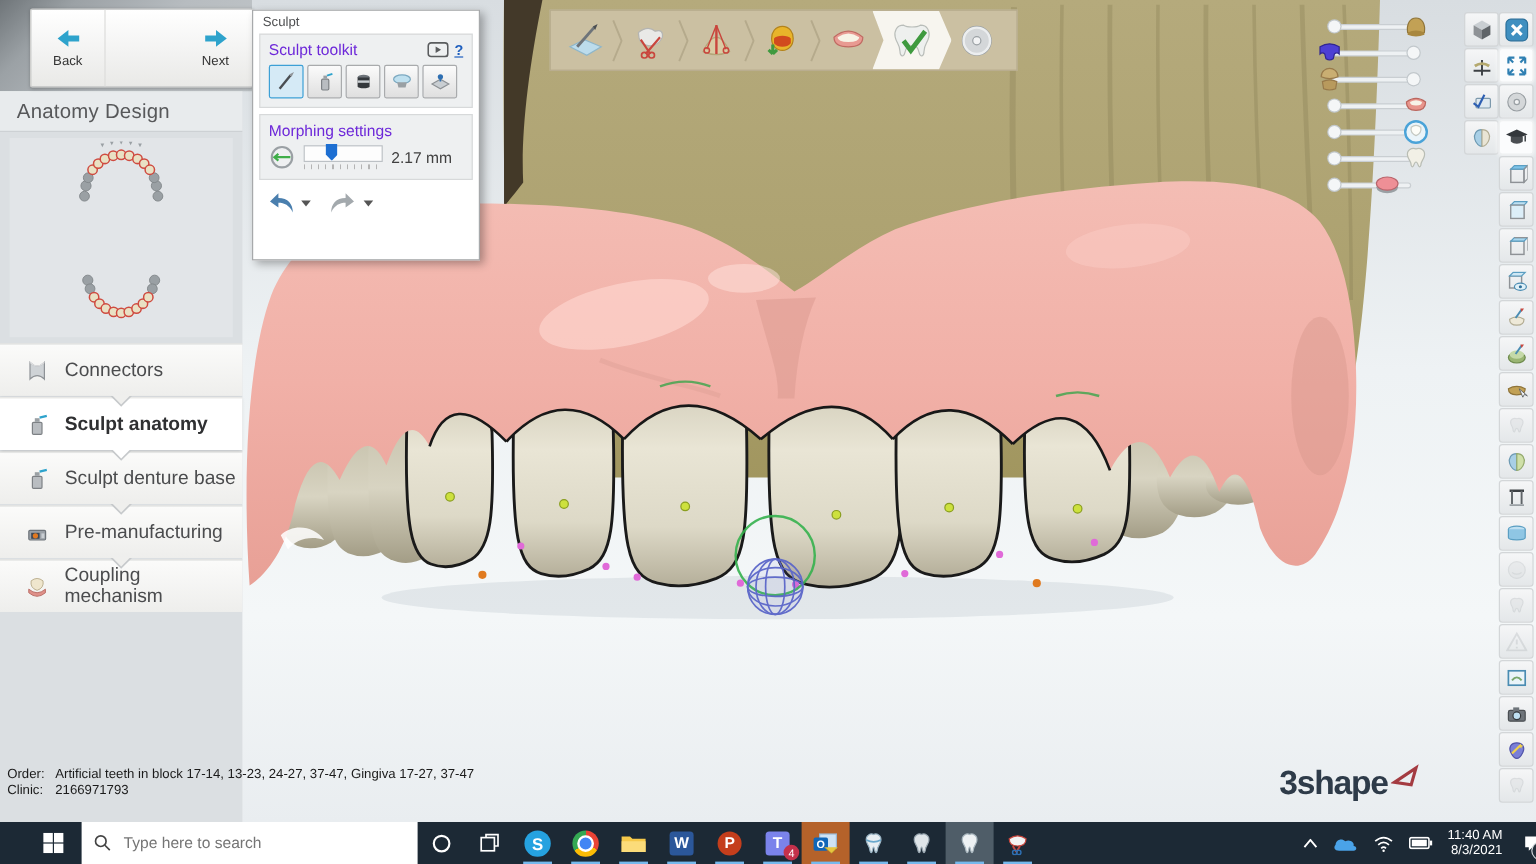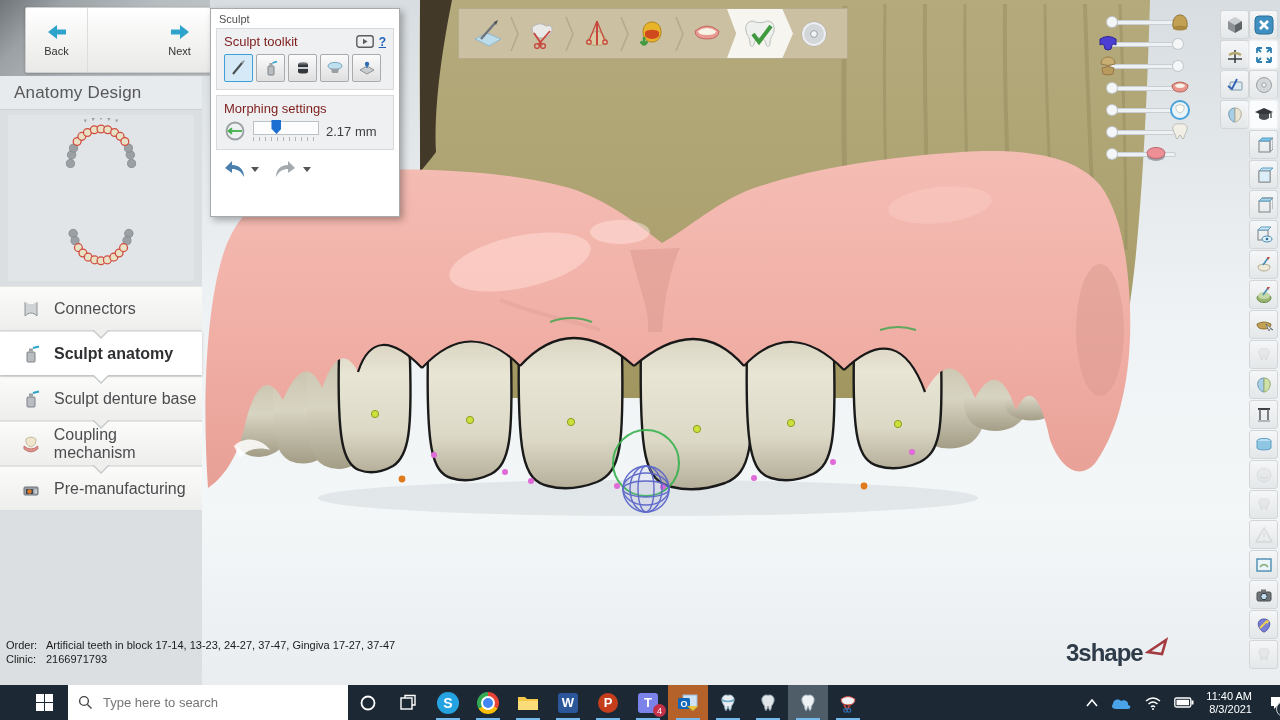--- a/index.html
+++ b/index.html
@@ -38,21 +38,21 @@
   .step.active::after{border-top-color:#ffffff;}
   .step-label{font-size:16px;color:#4b4c4e;}
   .step.active .step-label{font-weight:bold;color:#2f3032;}
 
   
   .sculpt-panel{position:absolute;left:210px;top:8px;width:188px;height:207px;z-index:4;background:#ffffff;
     border:1px solid #a7a9ab;box-shadow:3px 3px 7px rgba(0,0,0,.3);}
   .sp-title{font-size:11px;color:#4e4f51;padding:4px 0 3px 8px;}
   .sp-box{margin:0 5px 5px 5px;background:#eef0f1;border:1px solid #d7d9da;padding:5px 7px 7px 7px;}
   .sp-head-row{display:flex;align-items:center;justify-content:space-between;}
-  .sp-head{font-size:13px;color:#7f1d1d;}
+  .sp-head{font-size:13px;color:#6d28d9;}
   .sp-head-icons{display:flex;align-items:center;gap:5px;}
   .help-link{font-size:12px;font-weight:bold;color:#1f5fbe;text-decoration:underline;cursor:pointer;}
   .tools{display:flex;gap:3px;margin-top:5px;}
   .tool{width:27px;height:26px;border:1px solid #a9abad;border-radius:2px;background:linear-gradient(#fbfbfb,#dfdfdf);
     display:flex;align-items:center;justify-content:center;cursor:pointer;}
   .tool.selected{border:1px solid #3da0d6;background:#d5eaf6;}
   .morph-row{display:flex;align-items:center;gap:7px;margin-top:4px;}
   .slider-wrap{position:relative;width:66px;}
   .slider-track{height:12px;background:#fdfdfd;border:1px solid #bcc1c5;}
   .slider-handle{position:absolute;top:-1px;width:10px;height:14px;background:#1d6fd2;
@@ -92,21 +92,21 @@
   .rail-btn.lit{background:#fbfcfd;border-color:#eef0f1;box-shadow:0 0 4px rgba(255,255,255,.9);}
   .rail-btn.dim svg{opacity:.32;}
 
   
   .order-info{position:absolute;left:6px;top:638px;z-index:3;font-size:11px;color:#1b1b1b;line-height:14px;}
   .order-row{display:flex;}
   .order-lab{width:40px;}
 
   
   .brand-logo{position:absolute;left:1066px;top:638px;z-index:3;display:flex;align-items:flex-start;}
-  .logo-text{font-size:24px;font-weight:bold;color:#2e3b49;letter-spacing:-1px;line-height:30px;}
+  .logo-text{font-size:28px;font-weight:bold;color:#2e3b49;letter-spacing:-1px;line-height:30px;}
 
   
   .taskbar{position:absolute;left:0;top:685px;width:1280px;height:35px;background:#1c2935;z-index:6;
     display:flex;align-items:stretch;padding-left:20px;}
   .tb-start{width:48px;display:flex;align-items:center;justify-content:center;cursor:pointer;}
   .tb-search{width:270px;background:#ffffff;display:flex;align-items:center;gap:8px;padding-left:10px;cursor:text;}
   .tb-search input{border:none;outline:none;font-size:13px;color:#333;width:200px;background:transparent;
     font-family:"Liberation Sans",sans-serif;}
   .tb-tile{position:relative;width:40px;display:flex;align-items:center;justify-content:center;cursor:pointer;}
   .tb-tile .runline{position:absolute;bottom:0;left:8px;right:8px;height:2px;background:#76b9ed;}
@@ -350,33 +350,33 @@
       <div class="step">
         <svg width="22" height="22" viewBox="0 0 22 22">
           <rect x="7" y="9" width="8" height="10" rx="1" fill="#b9bdc1" stroke="#7d8185"></rect>
           <rect x="9" y="5.5" width="4" height="3" fill="#9aa0a4"></rect>
           <path d="M13,5 L19,3.5" stroke="#2ea3cc" stroke-width="2"></path>
         </svg>
         <span class="step-label">Sculpt denture base</span>
       </div>
       <div class="step">
         <svg width="22" height="22" viewBox="0 0 22 22">
-          <path d="M4,13 Q11,19 18,13 L18,16 Q11,22 4,16 Z" fill="#df9089" stroke="#b86b64" stroke-width="0.8"></path>
-          <path d="M6,6 Q11,2 16,6 Q17,12 11,14 Q5,12 6,6 Z" fill="#efe6cd" stroke="#b9ad8c" stroke-width="0.8"></path>
-        </svg>
-        <span class="step-label">Coupling mechanism</span>
-      </div>
-      <div class="step">
-        <svg width="22" height="22" viewBox="0 0 22 22">
           <rect x="4" y="9" width="14" height="8" rx="1" fill="#9aa0a6" stroke="#6e747a"></rect>
           <rect x="6" y="11" width="7" height="5" fill="#3c4754"></rect>
           <circle cx="9.5" cy="13.5" r="2.2" fill="#e07820"></circle>
           <rect x="14.5" y="11.5" width="2.5" height="4" fill="#c9ced2"></rect>
         </svg>
         <span class="step-label">Pre-manufacturing</span>
+      </div>
+      <div class="step">
+        <svg width="22" height="22" viewBox="0 0 22 22">
+          <path d="M4,13 Q11,19 18,13 L18,16 Q11,22 4,16 Z" fill="#df9089" stroke="#b86b64" stroke-width="0.8"></path>
+          <path d="M6,6 Q11,2 16,6 Q17,12 11,14 Q5,12 6,6 Z" fill="#efe6cd" stroke="#b9ad8c" stroke-width="0.8"></path>
+        </svg>
+        <span class="step-label">Coupling mechanism</span>
       </div>
     </div>
   </aside>
 
   <div class="sculpt-panel">
     <div class="sp-title">Sculpt</div>
 
     <div class="sp-box">
       <div class="sp-head-row">
         <span class="sp-head">Sculpt toolkit</span>

